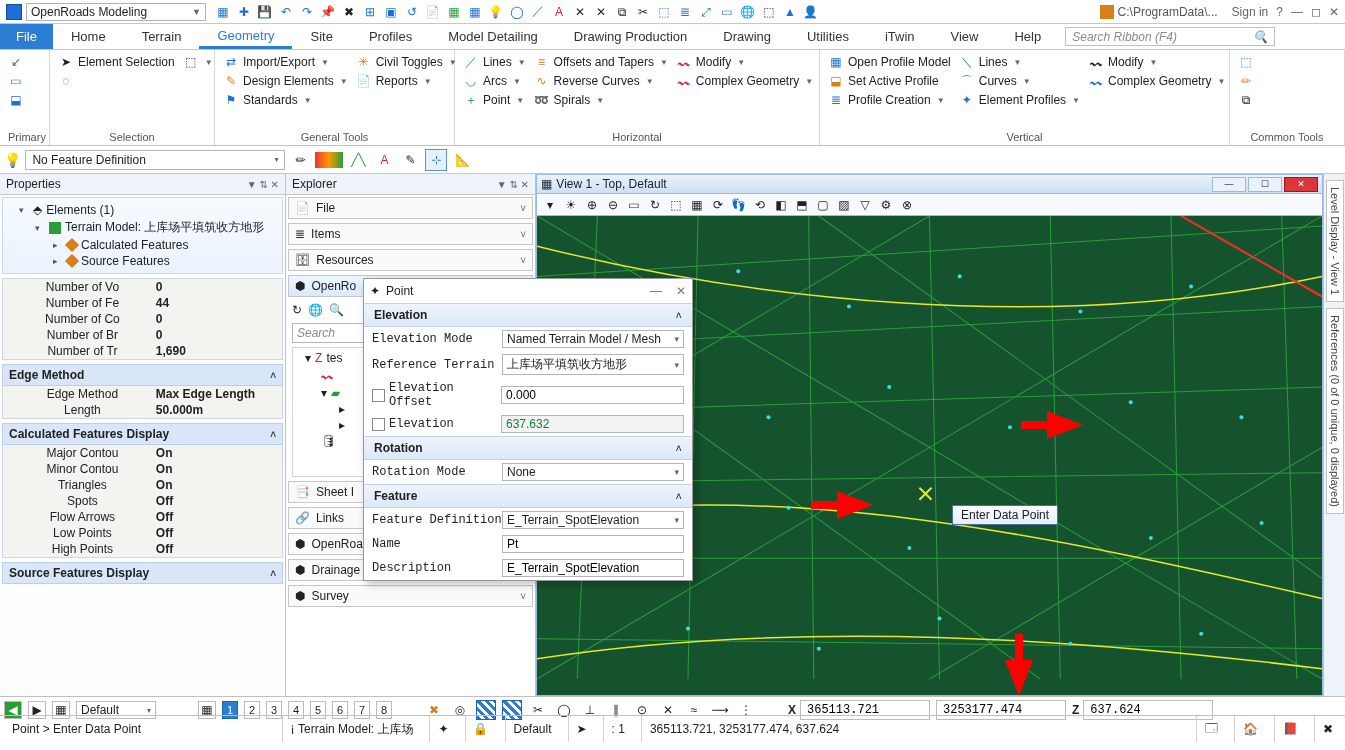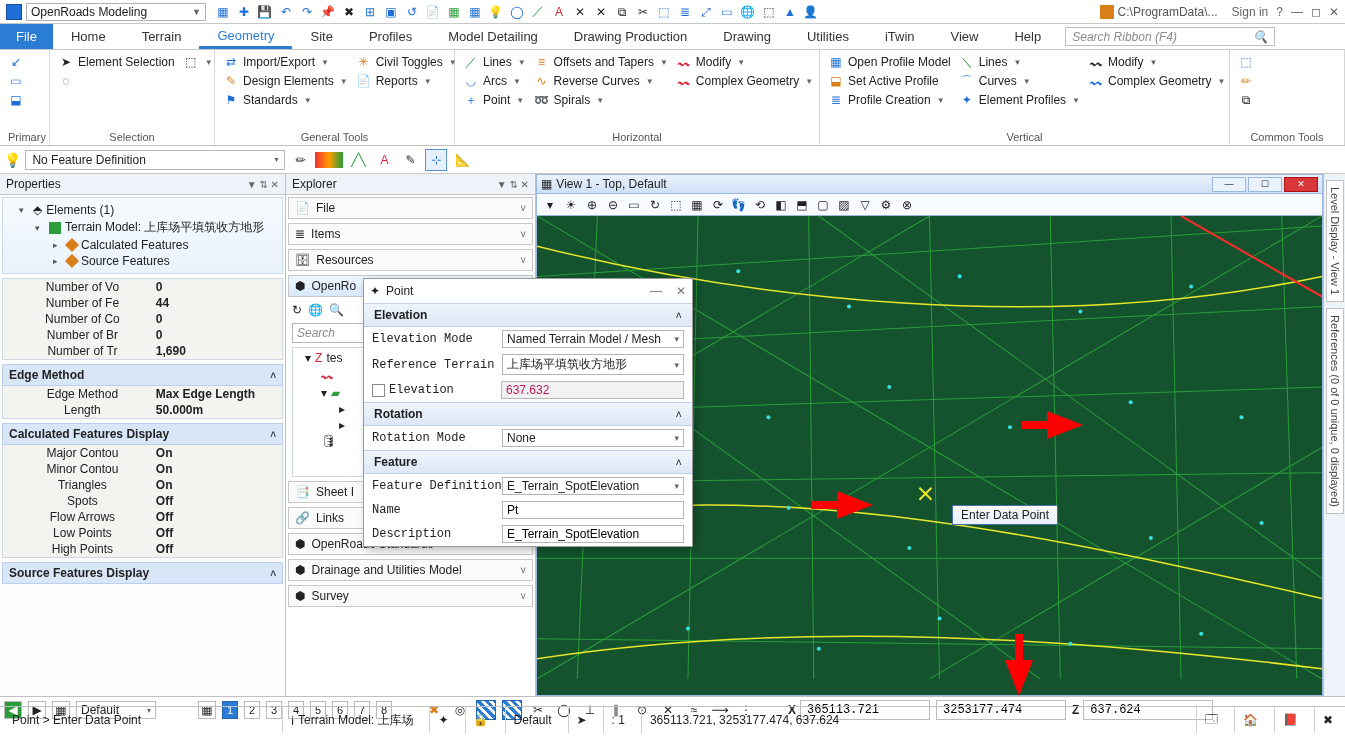--- a/index.html
+++ b/index.html
@@ -107,36 +107,36 @@
 #point-dlg .dlg-title { height:24px; display:flex; align-items:center; padding:0 6px; gap:6px; }
 #point-dlg .dlg-title .dlg-ctrls { margin-left:auto; display:flex; gap:14px; color:#777; }
 #point-dlg .sec-hdr { background:linear-gradient(#eef4fb,#dde8f7); border-top:1px solid #c3d2ea; border-bottom:1px solid #c3d2ea; padding:4px 10px; font-weight:bold; display:flex; justify-content:space-between; align-items:center; }
 #point-dlg .sec-hdr .chev { font-size:11px; font-weight:normal; }
 #point-dlg .frm-row { display:flex; align-items:center; padding:3px 8px; font-family:"Microsoft YaHei","Courier New",monospace; font-size:12px; }
 #point-dlg .frm-row .lbl { width:130px;font-family:Liberation Mono, monospace; }
 #point-dlg .frm-row .ctrl { flex:1; }
 #point-dlg .ctrl input, #point-dlg .ctrl .combo { width:100%; border:1px solid #b5b5b5; padding:1px 4px; font-family:inherit; font-size:12px; }
 #point-dlg .ctrl .combo { display:flex; justify-content:space-between; align-items:center; background:#fff; }
 #point-dlg .ctrl .combo .caret { font-size:9px; }
-#point-dlg .ctrl input[disabled] { background:#f2f2f2; color:#be185d; }
+#point-dlg .ctrl input[disabled] { background:#f2f2f2; color:#15803d; }
 .chk { width:13px; height:13px; border:1px solid #888; display:inline-block; margin-right:4px; }
 
 
 #bar1 { position:absolute; left:0; right:0; bottom:27px; height:27px; border-top:1px solid #c0c0c0; display:flex; align-items:center; padding:0 4px; gap:6px; font-size:12px; }
 #bar1 .sq { width:18px; height:18px; border:1px solid #bbb; display:flex; align-items:center; justify-content:center; }
 #bar1 .active-model { width:80px; border:1px solid #bbb; padding:1px 4px; display:flex; justify-content:space-between; align-items:center; }
 #bar1 .numbox { width:16px; height:18px; border:1px solid #bbb; display:flex; align-items:center; justify-content:center; font-size:11px; }
 #bar1 .numbox.on { background:#2b7cd3; color:#fff; border-color:#1e62b0; }
 #bar1 .accu-ic { width:20px; height:20px; display:flex; align-items:center; justify-content:center; }
 #bar1 .hatched { background:repeating-linear-gradient(45deg,#2b7cd3 0 3px,#fff 3px 6px); border:1px solid #1e62b0; }
 #bar1 .coord-box { display:flex; align-items:center; gap:4px; }
 #bar1 .coord-box input { border:1px solid #bbb; padding:2px 6px; font-family:"Courier New",monospace; font-size:12px; }
 #bar1 .coord-box .axis { font-weight:bold; }
 
-#bar2 { position:absolute; left:0; right:0; bottom:17px; height:27px; border-top:1px solid #c0c0c0; display:flex; align-items:center; padding:0 4px; gap:8px; font-size:12px;margin-top:30px; }
+#bar2 { position:absolute; left:0; right:0; bottom:8px; height:27px; border-top:1px solid #c0c0c0; display:flex; align-items:center; padding:0 4px; gap:8px; font-size:12px;margin-top:30px; }
 #bar2 .cell { display:flex; align-items:center; gap:4px; border-left:1px solid #d0d0d0; padding:0 8px; height:100%; }
 #bar2 .cell:first-child { border-left:none; }
 #bar2 .coords { font-family:"Courier New",monospace; }
 
 
 .red-arrow-dn { position:absolute; width:0; height:0; border-left:14px solid transparent; border-right:14px solid transparent; border-top:36px solid #ff0000; }
 .red-arrow-dn::after { content:""; position:absolute; top:-62px; left:-4px; width:8px; height:26px; background:#ff0000; }
 </style>
 </head>
 <body>
@@ -728,20 +728,25 @@
     <span class="lbl">Reference Terrain</span>
     <span class="ctrl">
         <div class="combo">
           <span>上库场平填筑收方地形</span>
           <span class="caret">▾</span>
         </div>
       </span>
   </div>
   <div class="frm-row">
     <span class="chk"></span>
+    <span class="lbl" style="width:112px">Elevation Offset</span>
+    <span class="ctrl"><input value="0.000" style=""></span>
+  </div>
+  <div class="frm-row">
+    <span class="chk"></span>
     <span class="lbl" style="width:112px">Elevation</span>
     <span class="ctrl"><input disabled="" value="637.632" style=""></span>
   </div>
 
   <div class="sec-hdr">
       <span>Rotation</span>
       <span class="chev">˄</span>
     </div>
   <div class="frm-row">
     <span class="lbl">Rotation Mode</span>

